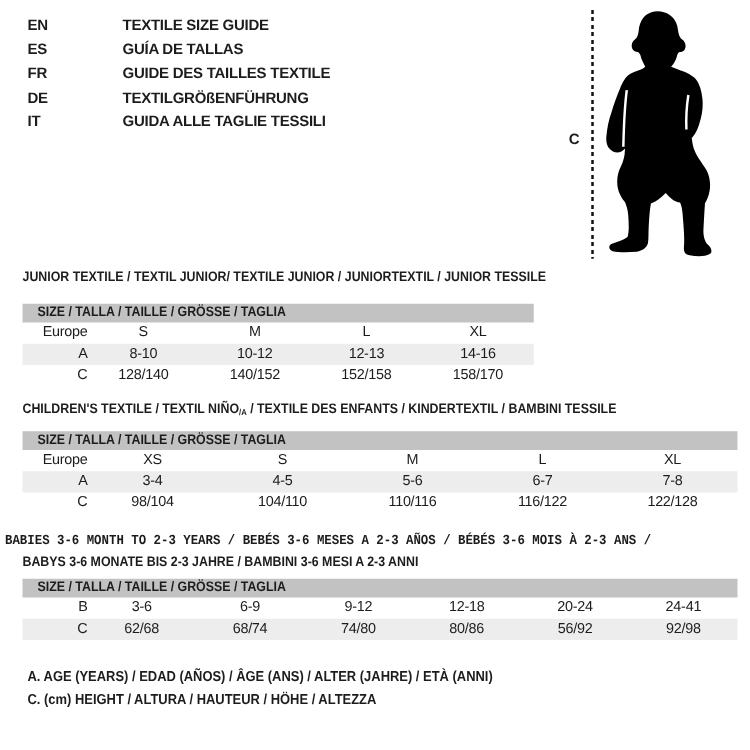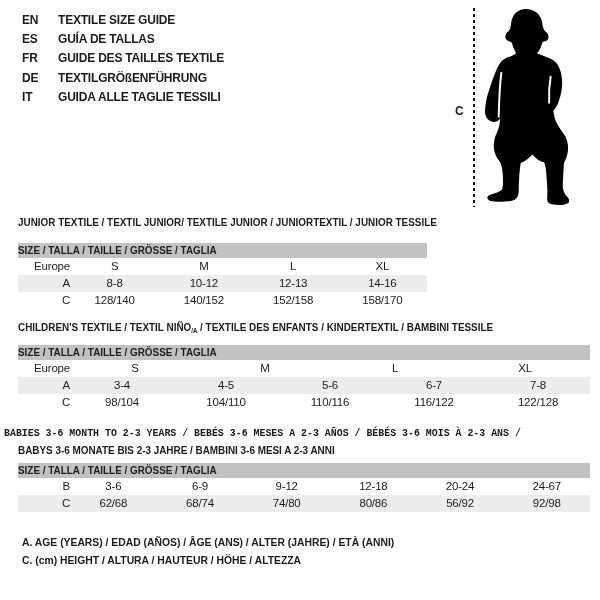--- a/index.html
+++ b/index.html
@@ -7,42 +7,42 @@
     --row_alt:#ededed;
     --text:#1c1c1c;
   }
   html,body{margin:0;padding:0;}
   body{
     width:600px;height:600px;position:relative;background:#fff;
     font-family:"Liberation Sans",sans-serif;color:var(--text);
     overflow:hidden;
   }
   .abs{position:absolute;}
-  .cond{letter-spacing:-0.2px;}
+  .cond{letter-spacing:-0.2px;gap:40px;}
   .squish{display:inline-block;transform:scaleX(0.9);transform-origin:left center;white-space:nowrap;}
 
   
   .lang-block{left:22px;top:11px;}
   .lang-row{display:flex;line-height:19.2px;font-size:12px;font-weight:700;}
   .lang-code{width:36px;}
 
   
   .dash-line{left:473px;top:8px;width:2px;height:199px;
     background:repeating-linear-gradient(to bottom,#111 0 3px,transparent 3px 6px);}
   .c-label{left:455px;top:104px;font-size:12px;font-weight:700;}
   .baby-svg{left:480px;top:7px;}
 
   
   .sec-title{font-size:11px;font-weight:700;white-space:nowrap;}
   .sub-a{font-size:0.62em;vertical-align:-2px;}
 
   
   .size-table{position:absolute;}
   .size-bar{height:15px;line-height:15px;background:var(--header_bar);
-    font-size:11px;font-weight:700;padding-left:0;}
+    font-size:11px;font-weight:700;padding-left:12px;}
   .trow{display:flex;height:17px;line-height:17px;font-size:11.5px;letter-spacing:-0.2px;}
   .trow.alt{background:var(--row_alt);}
   .tlabel{width:52px;padding-left:4px;box-sizing:border-box;text-align:right;}
   .tcell{flex:1;text-align:center;}
 
   
   .note{font-size:11.5px;font-weight:700;line-height:18px;white-space:nowrap;}
 </style>
 </head>
 <body>
@@ -134,21 +134,21 @@
   </div>
   <div class="trow">
     <span class="tlabel">Europe</span>
     <span class="tcell">S</span>
     <span class="tcell">M</span>
     <span class="tcell">L</span>
     <span class="tcell">XL</span>
   </div>
   <div class="trow alt">
     <span class="tlabel">A</span>
-    <span class="tcell">8-8</span>
+    <span class="tcell">8-10</span>
     <span class="tcell">10-12</span>
     <span class="tcell">12-13</span>
     <span class="tcell">14-16</span>
   </div>
   <div class="trow">
     <span class="tlabel">C</span>
     <span class="tcell">128/140</span>
     <span class="tcell">140/152</span>
     <span class="tcell">152/158</span>
     <span class="tcell">158/170</span>
@@ -159,20 +159,21 @@
   <span class="squish">
     <span>CHILDREN'S TEXTILE / TEXTIL NIÑO</span><span class="sub-a">/A</span><span> / TEXTILE DES ENFANTS / KINDERTEXTIL / BAMBINI TESSILE</span>
   </span>
 </div>
 <div class="size-table" style="left:18px;top:345px;width:572px;">
   <div class="size-bar">
     <span class="squish">SIZE / TALLA / TAILLE / GRÖSSE / TAGLIA</span>
   </div>
   <div class="trow">
     <span class="tlabel">Europe</span>
+    <span class="tcell">XS</span>
     <span class="tcell">S</span>
     <span class="tcell">M</span>
     <span class="tcell">L</span>
     <span class="tcell">XL</span>
   </div>
   <div class="trow alt">
     <span class="tlabel">A</span>
     <span class="tcell">3-4</span>
     <span class="tcell">4-5</span>
     <span class="tcell">5-6</span>
@@ -199,21 +200,21 @@
   <div class="size-bar">
     <span class="squish">SIZE / TALLA / TAILLE / GRÖSSE / TAGLIA</span>
   </div>
   <div class="trow">
     <span class="tlabel">B</span>
     <span class="tcell">3-6</span>
     <span class="tcell">6-9</span>
     <span class="tcell">9-12</span>
     <span class="tcell">12-18</span>
     <span class="tcell">20-24</span>
-    <span class="tcell">24-67</span>
+    <span class="tcell">24-41</span>
   </div>
   <div class="trow alt">
     <span class="tlabel">C</span>
     <span class="tcell">62/68</span>
     <span class="tcell">68/74</span>
     <span class="tcell">74/80</span>
     <span class="tcell">80/86</span>
     <span class="tcell">56/92</span>
     <span class="tcell">92/98</span>
   </div>

